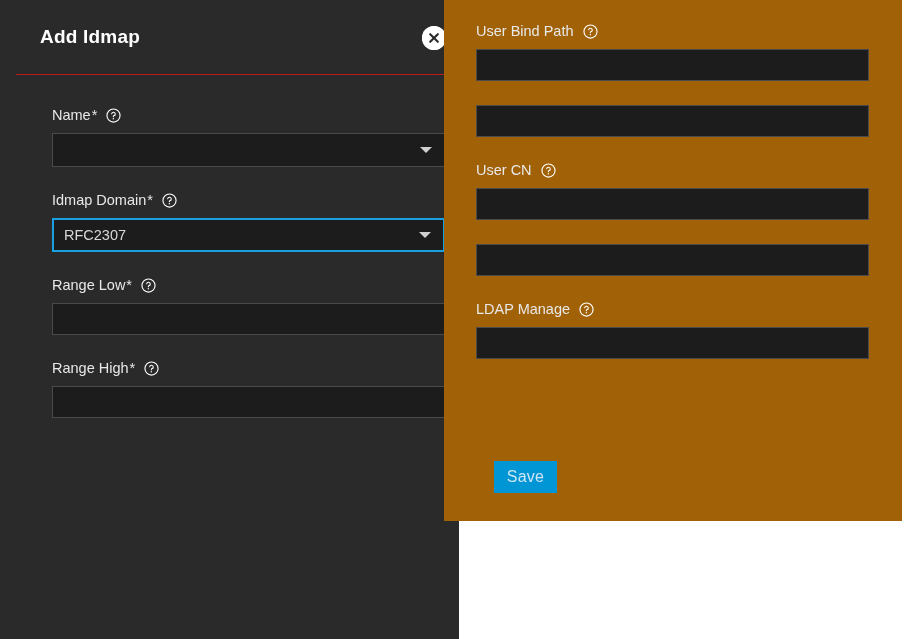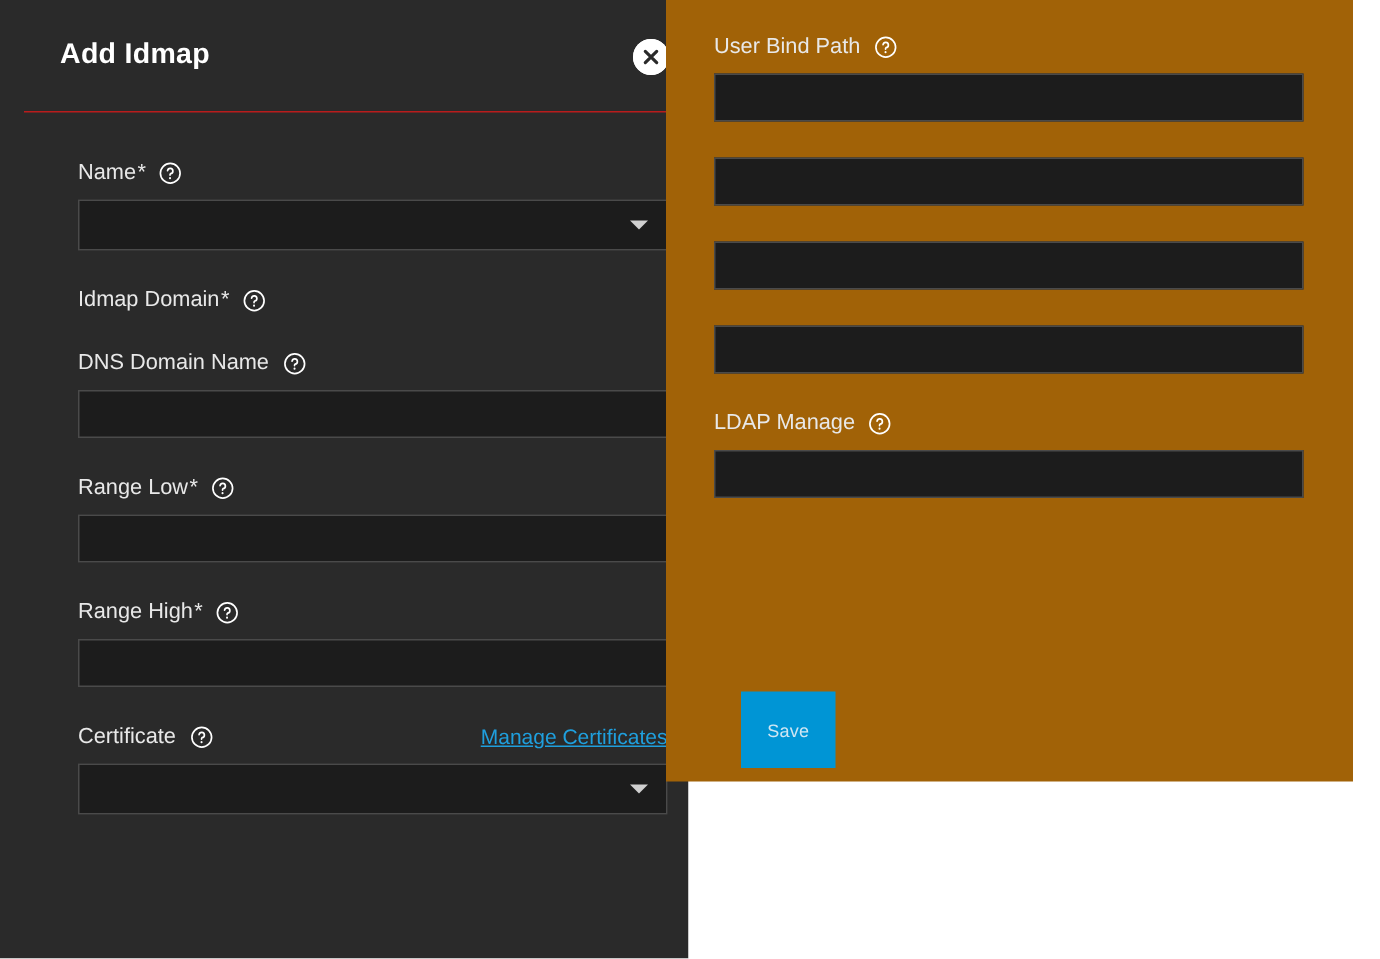--- a/index.html
+++ b/index.html
@@ -207,26 +207,26 @@
     box-sizing: border-box;
     outline: none;
   }
 
   
   .save-button {
     position: absolute;
     left: 494px;
     top: 461px;
     width: 63px;
-    height: 51px;
+    height: 32px;
     background: #0095d5;
     border: 0;
     color: #cfe6f3;
     font-family: "Liberation Sans", sans-serif;
-    font-size: 12px;
+    font-size: 16px;
     cursor: pointer;
     display: flex;
     align-items: center;
     justify-content: center;
     letter-spacing: 0.2px;
   }
 </style>
 </head>
 <body>
 
@@ -269,38 +269,26 @@
           <span class="field-label">Idmap Domain</span>
           <span class="req-star">*</span>
           <span class="help-icon">
             <svg width="15" height="15" viewBox="0 0 16 16" aria-hidden="true">
               <circle cx="8" cy="8" r="7" fill="none" stroke="#ffffff" stroke-width="1.2"></circle>
               <path d="M6.1 6.1 a1.9 1.9 0 1 1 2.1 2.2 c-0.35 0.2 -0.35 0.5 -0.35 1.0" fill="none" stroke="#ffffff" stroke-width="1.2" stroke-linecap="round"></path>
               <circle cx="7.85" cy="11.5" r="0.75" fill="#ffffff"></circle>
             </svg>
           </span>
         </div>
-      </div>
-
-      <div class="field">
-        <div class="field-label-row">
-          <span class="field-label">DNS Domain Name</span>
-          <span class="req-star"></span>
-          <span class="help-icon">
-            <svg width="15" height="15" viewBox="0 0 16 16" aria-hidden="true">
-              <circle cx="8" cy="8" r="7" fill="none" stroke="#ffffff" stroke-width="1.2"></circle>
-              <path d="M6.1 6.1 a1.9 1.9 0 1 1 2.1 2.2 c-0.35 0.2 -0.35 0.5 -0.35 1.0" fill="none" stroke="#ffffff" stroke-width="1.2" stroke-linecap="round"></path>
-              <circle cx="7.85" cy="11.5" r="0.75" fill="#ffffff"></circle>
-            </svg>
-          </span>
-        </div>
-        <div class="input-box">
-          <input class="input-text" type="text" value="" style="">
-        </div>
-      </div>
+        <div class="select-box focused">
+          <span class="select-value">RFC2307</span>
+          <span class="select-arrow"></span>
+        </div>
+      </div>
+
 
       <div class="field">
         <div class="field-label-row">
           <span class="field-label">Range Low</span>
           <span class="req-star">*</span>
           <span class="help-icon">
             <svg width="15" height="15" viewBox="0 0 16 16" aria-hidden="true">
               <circle cx="8" cy="8" r="7" fill="none" stroke="#ffffff" stroke-width="1.2"></circle>
               <path d="M6.1 6.1 a1.9 1.9 0 1 1 2.1 2.2 c-0.35 0.2 -0.35 0.5 -0.35 1.0" fill="none" stroke="#ffffff" stroke-width="1.2" stroke-linecap="round"></path>
               <circle cx="7.85" cy="11.5" r="0.75" fill="#ffffff"></circle>
@@ -322,38 +310,20 @@
               <path d="M6.1 6.1 a1.9 1.9 0 1 1 2.1 2.2 c-0.35 0.2 -0.35 0.5 -0.35 1.0" fill="none" stroke="#ffffff" stroke-width="1.2" stroke-linecap="round"></path>
               <circle cx="7.85" cy="11.5" r="0.75" fill="#ffffff"></circle>
             </svg>
           </span>
         </div>
         <div class="input-box">
           <input class="input-text" type="text" value="" style="">
         </div>
       </div>
 
-      <div class="field">
-        <div class="field-label-row">
-          <span class="field-label">Certificate</span>
-          <span class="req-star"></span>
-          <span class="help-icon">
-            <svg width="15" height="15" viewBox="0 0 16 16" aria-hidden="true">
-              <circle cx="8" cy="8" r="7" fill="none" stroke="#ffffff" stroke-width="1.2"></circle>
-              <path d="M6.1 6.1 a1.9 1.9 0 1 1 2.1 2.2 c-0.35 0.2 -0.35 0.5 -0.35 1.0" fill="none" stroke="#ffffff" stroke-width="1.2" stroke-linecap="round"></path>
-              <circle cx="7.85" cy="11.5" r="0.75" fill="#ffffff"></circle>
-            </svg>
-          </span>
-          <span class="manage-link">Manage Certificates</span>
-        </div>
-        <div class="select-box">
-          <span class="select-value"></span>
-          <span class="select-arrow"></span>
-        </div>
-      </div>
 
     </div>
   </div>
 
   <div class="panel-divider"></div>
 
   <div class="panel-right">
     <div class="form-right">
 
       <div class="field">
@@ -372,20 +342,30 @@
         </div>
       </div>
 
       <div class="field">
         <div class="input-box">
           <input class="input-text" type="text" value="" style="">
         </div>
       </div>
 
       <div class="field">
+        <div class="field-label-row">
+          <span class="field-label">User CN</span>
+          <span class="help-icon">
+            <svg width="15" height="15" viewBox="0 0 16 16" aria-hidden="true">
+              <circle cx="8" cy="8" r="7" fill="none" stroke="#ffffff" stroke-width="1.2"></circle>
+              <path d="M6.1 6.1 a1.9 1.9 0 1 1 2.1 2.2 c-0.35 0.2 -0.35 0.5 -0.35 1.0" fill="none" stroke="#ffffff" stroke-width="1.2" stroke-linecap="round"></path>
+              <circle cx="7.85" cy="11.5" r="0.75" fill="#ffffff"></circle>
+            </svg>
+          </span>
+        </div>
         <div class="input-box">
           <input class="input-text" type="text" value="" style="">
         </div>
       </div>
 
       <div class="field">
         <div class="input-box">
           <input class="input-text" type="text" value="" style="">
         </div>
       </div>

